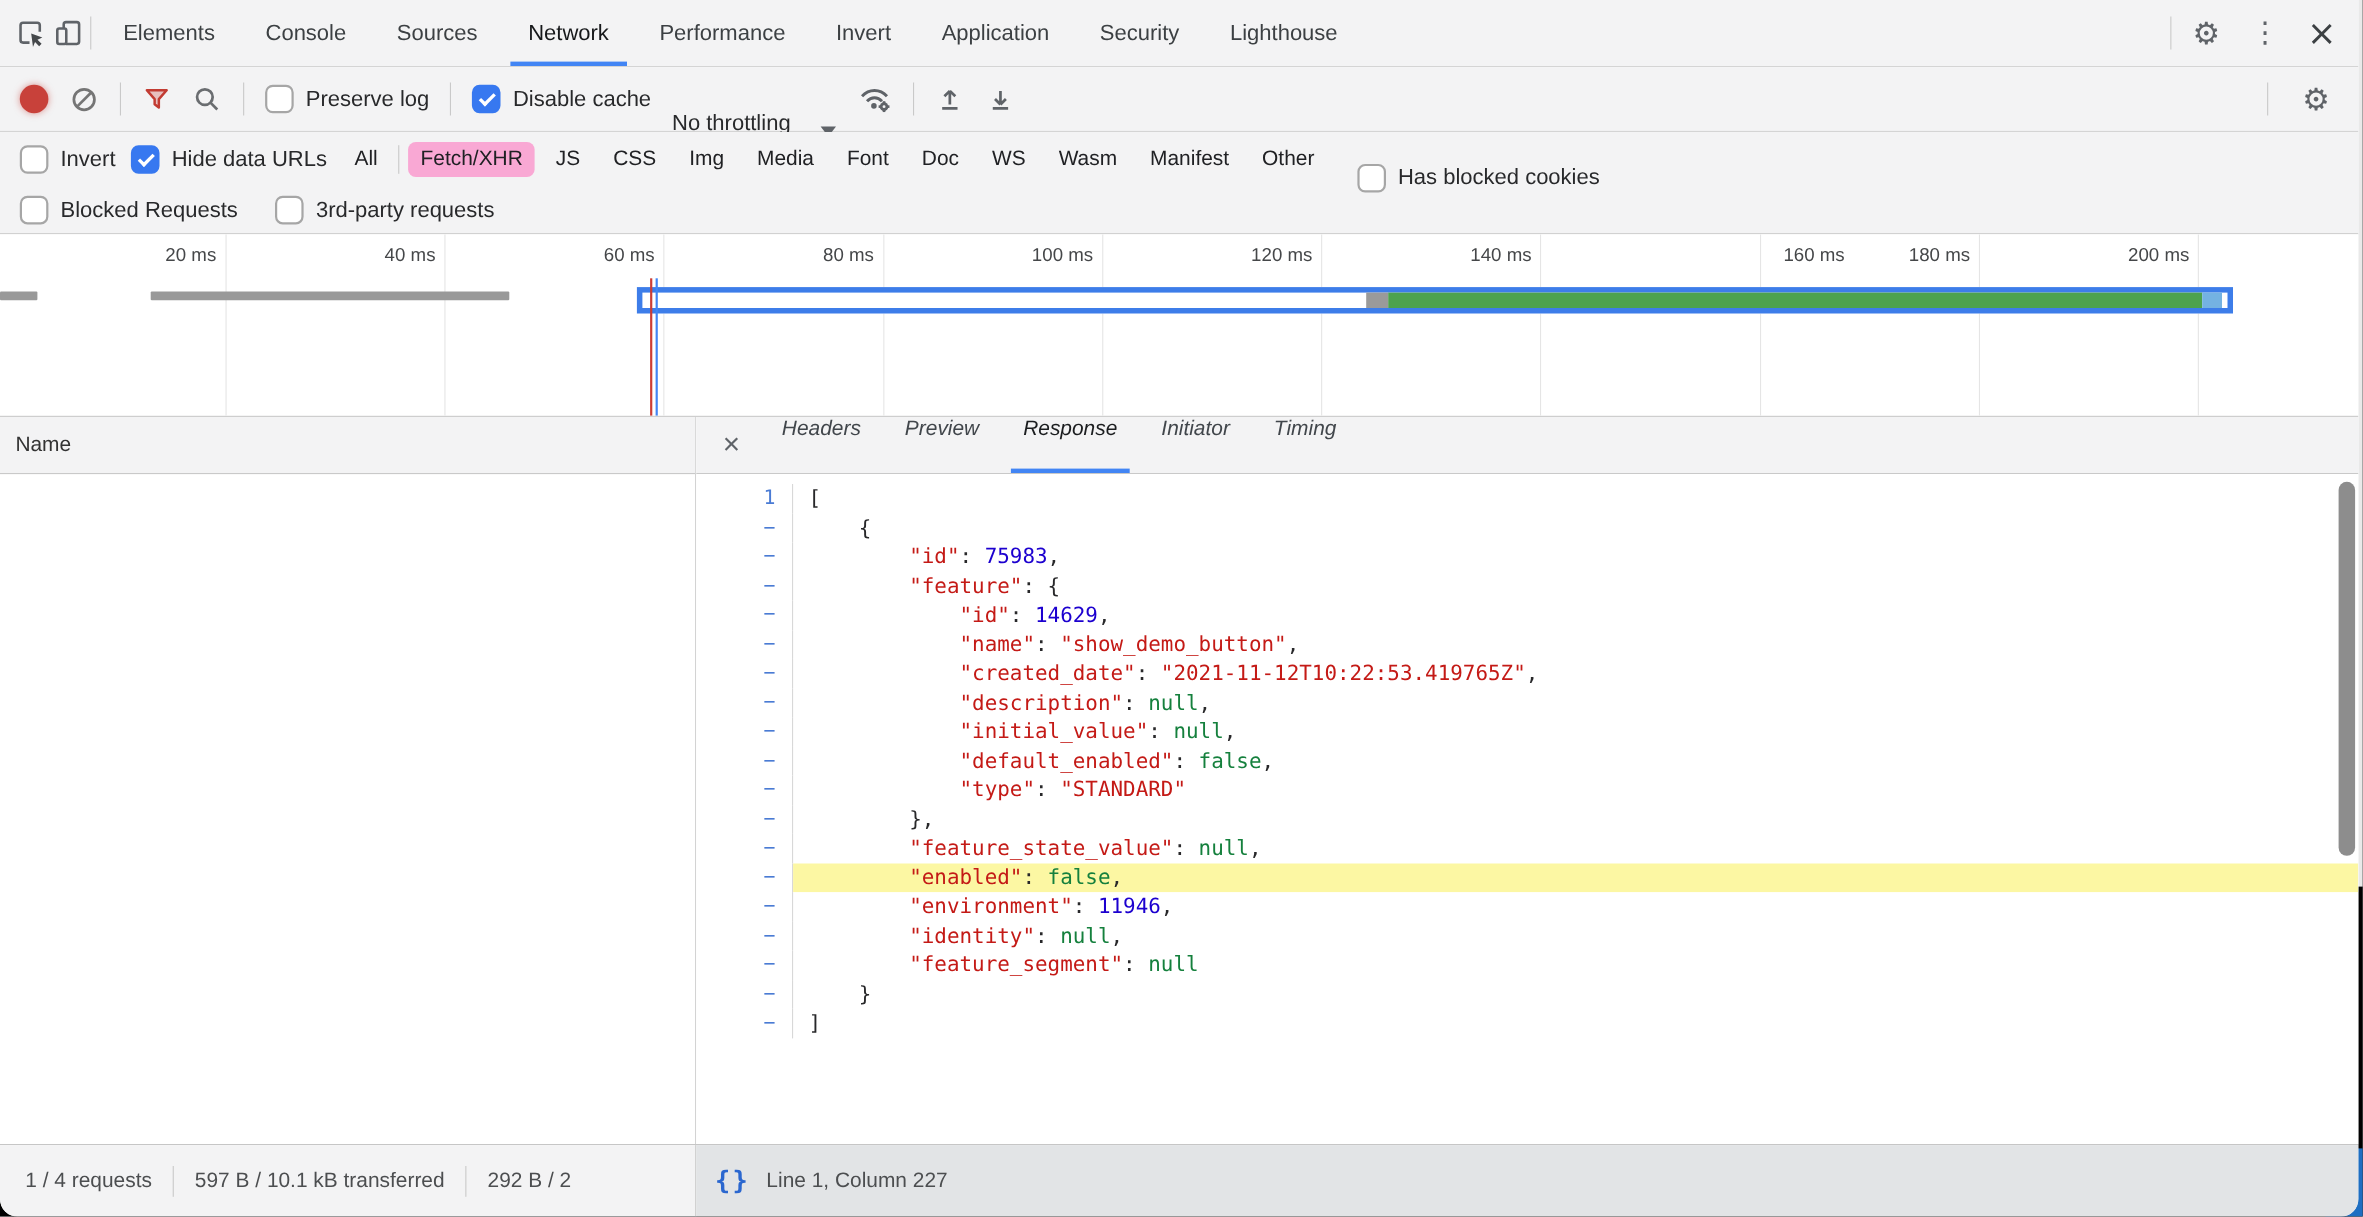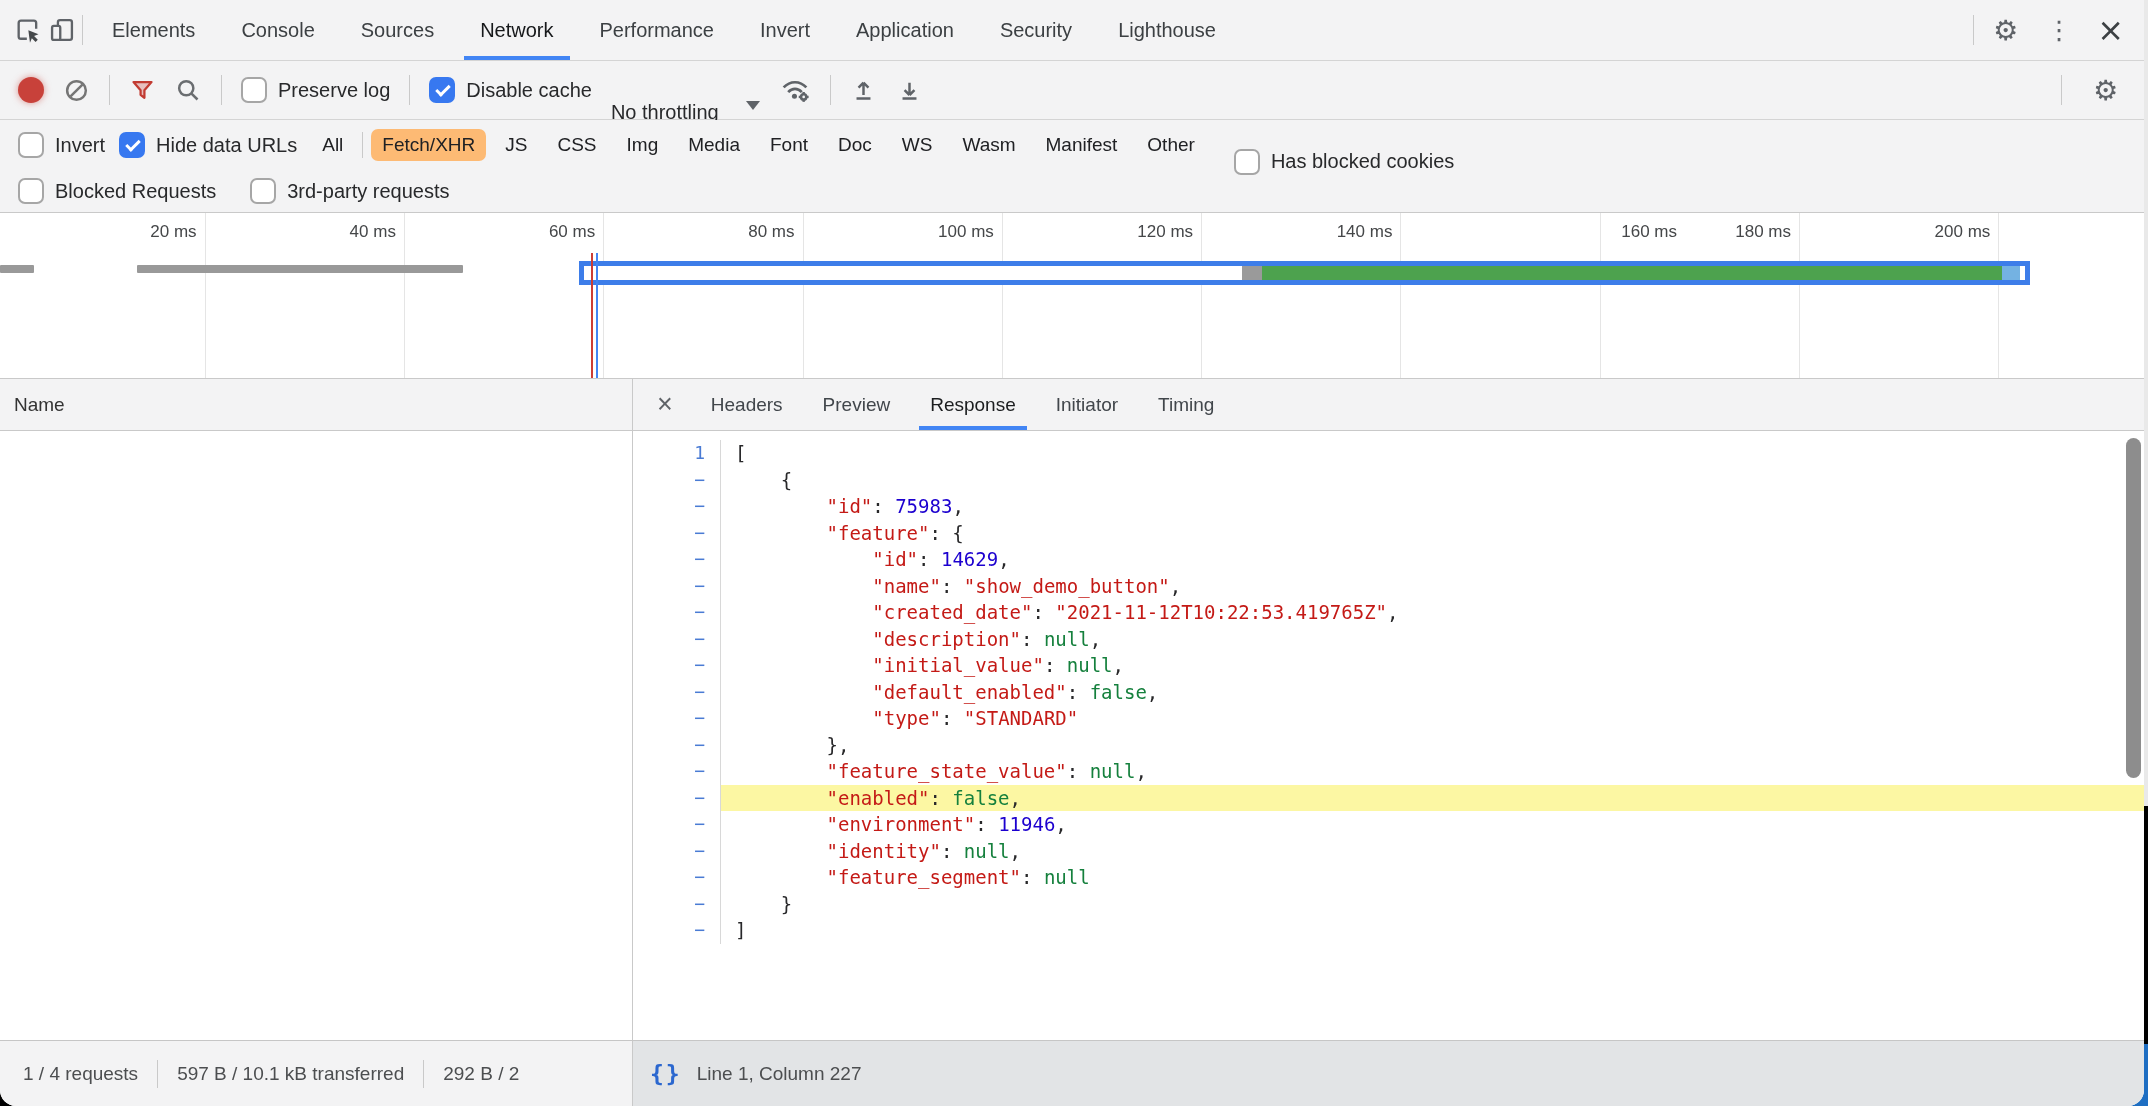--- a/index.html
+++ b/index.html
@@ -32,31 +32,31 @@
 
   
   .net-toolbar{height:58px;border-bottom:1px solid #d4d4d4;padding:0 14px 0 18px;gap:19px;}
   .record-dot{width:26px;height:26px;border-radius:50%;background:#c8413a;box-shadow:0 0 7px rgba(200,65,58,.55);}
   .cb{width:26px;height:26px;border:2px solid #a6a6a6;border-radius:7px;background:#fff;box-sizing:border-box;position:relative;flex-shrink:0;}
   .cb.checked{background:#3778f0;border-color:#3778f0;}
   .cb.checked::after{content:"";position:absolute;left:5px;top:6px;width:11px;height:5px;
     border-left:3px solid #fff;border-bottom:3px solid #fff;transform:rotate(-45deg);}
   .cb-group{display:flex;align-items:center;gap:11px;}
   .toolbar-label{font-size:20px;color:#28292b;white-space:nowrap;}
-  .dd{display:flex;align-items:flex-start;gap:27px;margin-top:45px;}
+  .dd{display:flex;align-items:flex-end;gap:27px;margin-top:45px;}
   .dd-caret{width:0;height:0;border-left:7px solid transparent;border-right:7px solid transparent;border-top:9px solid #5f6368;}
 
   
   .filter-bar{height:50px;padding:0 14px 0 18px;gap:14px;}
   .filter-input{width:318px;height:36px;border:none;outline:none;background:#fff;font-size:19px;
     font-family:"Liberation Sans",sans-serif;padding:0 12px;color:#202124;}
   .filter-input::placeholder{color:#949494;}
   .chips{display:flex;align-items:center;gap:8px;}
   .chip{font-size:19px;color:#202124;padding:5px 11px;border-radius:7px;white-space:nowrap;cursor:default;}
-  .chip.selected{background:#fdba74;}
+  .chip.selected{background:#f9a8d4;}
 
   
   .options-bar{height:42px;border-bottom:1px solid #c9c9c9;padding:0 18px;gap:34px;}
 
   
   .overview{position:relative;height:165px;background:#fff;border-bottom:1px solid #c9c9c9;flex-shrink:0;overflow:hidden;}
   .gridline{position:absolute;top:0;bottom:0;width:1px;background:#e5e5e5;}
   .tick-label{position:absolute;top:9px;transform:translateX(-100%);font-size:17px;color:#454749;white-space:nowrap;}
   .ov-bar{position:absolute;border-radius:1px;}
   .ov-selected{position:absolute;box-sizing:border-box;border:5px solid #3d7de9;background:#fff;}
@@ -67,21 +67,21 @@
   .content{flex:1;display:flex;min-height:0;}
   .requests-pane{width:633px;box-sizing:border-box;border-right:1px solid #c9c9c9;display:flex;flex-direction:column;background:#fff;}
   .col-header{height:52px;box-sizing:border-box;background:#f3f3f4;border-bottom:1px solid #c9c9c9;display:flex;align-items:center;padding:0 14px;font-size:19px;color:#333;}
   .request-row{height:44px;display:flex;align-items:center;gap:13px;padding:0 14px;font-size:19px;color:#2b2b2b;}
   .request-row.selected{background:#e1e1e1;}
   .row-cb{width:22px;height:22px;border:2px solid #a6a6a6;border-radius:5px;background:#fff;box-sizing:border-box;flex-shrink:0;}
 
   .details-pane{flex:1;display:flex;flex-direction:column;min-width:0;background:#fff;}
   .detail-tabs{height:52px;box-sizing:border-box;background:#f3f3f4;border-bottom:1px solid #c9c9c9;display:flex;align-items:stretch;padding-left:6px;}
   .dclose{display:flex;align-items:center;padding:0 18px;font-size:27px;color:#5f6368;}
-  .dtab{position:relative;display:flex;align-items:center;padding:0 20px;font-size:19px;color:#41464b;cursor:default;}
+  .dtab{position:relative;display:flex;align-items:flex-start;padding:0 20px;font-size:19px;color:#41464b;cursor:default;font-style:italic;}
   .dtab.selected{color:#1b1d1f;}
 
   
   .code-wrap{flex:1;position:relative;overflow:hidden;background:#fff;padding-top:9px;}
   .code-line{display:flex;font-family:"DejaVu Sans Mono",monospace;font-size:19px;line-height:26.5px;}
   .gutter{width:88px;flex-shrink:0;box-sizing:border-box;text-align:right;padding-right:15px;
     color:#4a7bd4;border-right:1px solid #d8d8d8;font-size:18px;}
   .code-text{flex:1;margin:0;white-space:pre;padding-left:14px;font:inherit;}
   .code-line.hl .code-text{background:#fcf7a3;}
   .tk-p{color:#28282a;} .tk-k{color:#c41a16;} .tk-s{color:#c41a16;} .tk-n{color:#1c00cf;} .tk-a{color:#15803d;}

